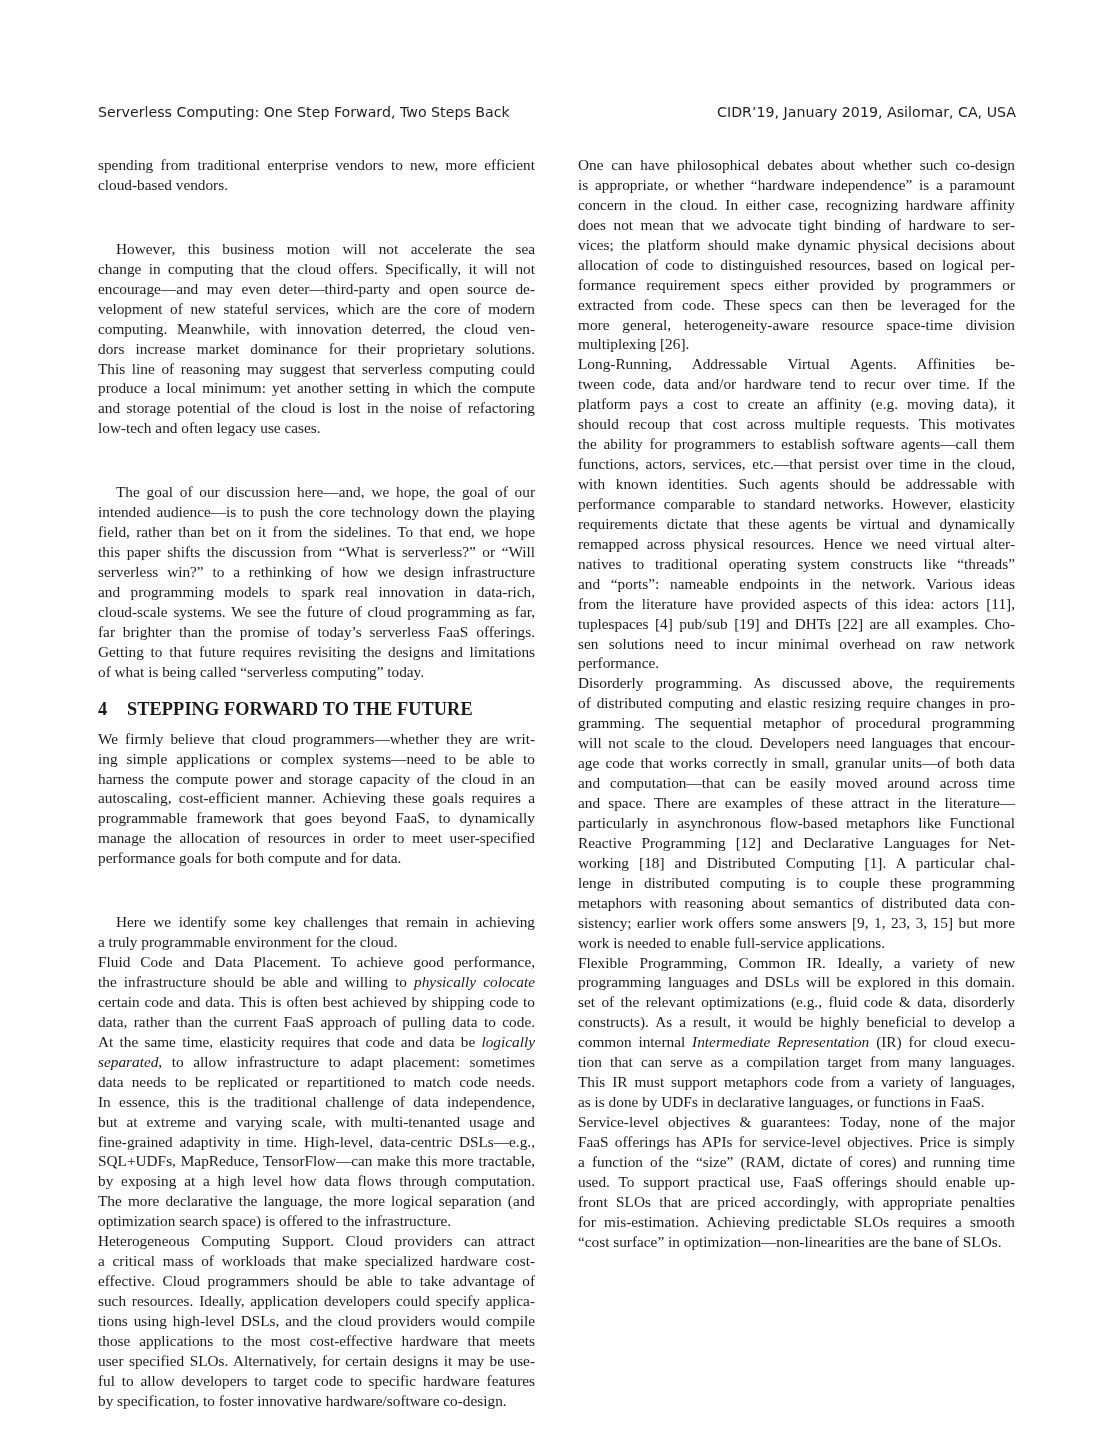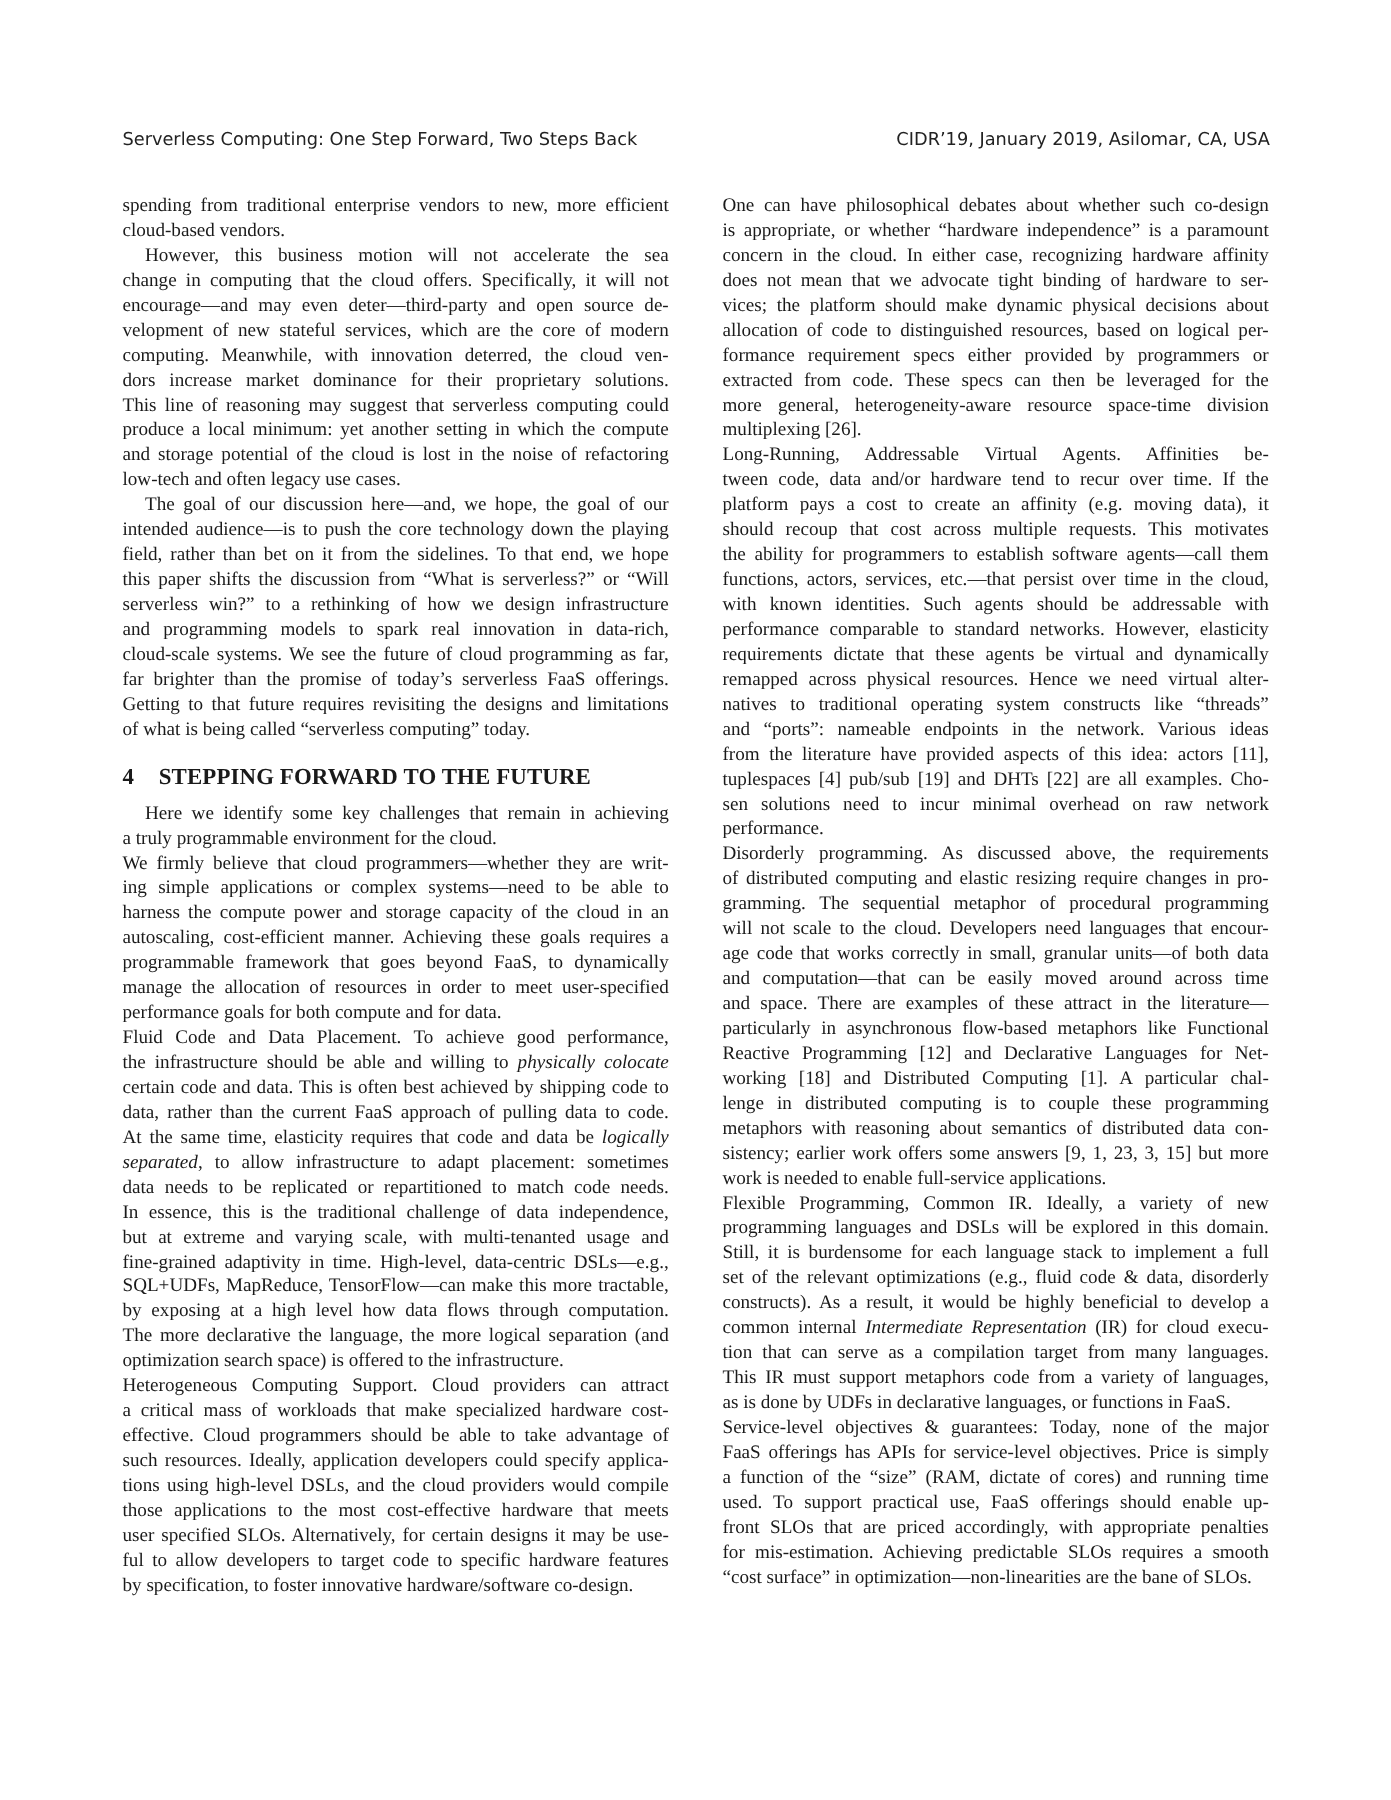--- a/index.html
+++ b/index.html
@@ -7,21 +7,21 @@
   .header { position: absolute; top: 104px; left: 98px; width: 918px; height: 24px;
             font-family: "DejaVu Sans", sans-serif; font-size: 14.2px; color: #222; }
   .header .left { position: absolute; left: 0; top: 0; white-space: nowrap; }
   .header .right { position: absolute; right: 0; top: 0; white-space: nowrap; }
   .col { position: absolute; top: 155px; width: 437px;
          font-family: "Liberation Serif", serif; font-size: 15.3px; line-height: 19.95px; color: #1a1a1a; }
   .col.left { left: 98px; }
   .col.right { left: 578px; }
   .line { display: block; white-space: nowrap; text-align: justify; text-align-last: justify; height: 19.95px; overflow: visible; }
   .line.last { text-align-last: left; }
-  .line.indent { padding-left: 18px; }
+  .line.indent { padding-left: 18px; margin-top: 44px; }
   .runin { font-weight: normal; margin-top: 33px; }
   em { font-style: italic; }
   .section-head { font-family: "Liberation Serif", serif; font-weight: bold; font-size: 18.3px;
                   height: 26px; margin-top: 18px; margin-bottom: 3px; white-space: nowrap; letter-spacing: 0.1px; }
   .section-head .num { display: inline-block; width: 29px; }
 </style>
 </head>
 <body>
 
 <div class="header">
@@ -57,31 +57,31 @@
       <span class="line">far brighter than the promise of today’s serverless FaaS offerings.</span>
       <span class="line">Getting to that future requires revisiting the designs and limitations</span>
       <span class="line last">of what is being called “serverless computing” today.</span>
     </div>
 
   <div class="section-head">
     <span class="num">4</span><span>STEPPING FORWARD TO THE FUTURE</span>
   </div>
 
   <div>
-      <span class="line indent">Here we identify some key challenges that remain in achieving</span>
-      <span class="line last">a truly programmable environment for the cloud.</span>
-    </div>
-  <div>
       <span class="line">We firmly believe that cloud programmers—whether they are writ-</span>
       <span class="line">ing simple applications or complex systems—need to be able to</span>
       <span class="line">harness the compute power and storage capacity of the cloud in an</span>
       <span class="line">autoscaling, cost-efficient manner. Achieving these goals requires a</span>
       <span class="line">programmable framework that goes beyond FaaS, to dynamically</span>
       <span class="line">manage the allocation of resources in order to meet user-specified</span>
       <span class="line last">performance goals for both compute and for data.</span>
+    </div>
+  <div>
+      <span class="line indent">Here we identify some key challenges that remain in achieving</span>
+      <span class="line last">a truly programmable environment for the cloud.</span>
     </div>
 
   <div>
     <span class="line"><span class="runin">Fluid Code and Data Placement.</span><span> To achieve good performance,</span></span>
     <span class="line"><span>the infrastructure should be able and willing to </span><em>physically colocate</em></span>
     <span class="line">certain code and data. This is often best achieved by shipping code to</span>
     <span class="line">data, rather than the current FaaS approach of pulling data to code.</span>
     <span class="line"><span>At the same time, elasticity requires that code and data be </span><em>logically</em></span>
     <span class="line"><em>separated</em><span>, to allow infrastructure to adapt placement: sometimes</span></span>
     <div>
@@ -161,21 +161,20 @@
         <span class="line">lenge in distributed computing is to couple these programming</span>
         <span class="line">metaphors with reasoning about semantics of distributed data con-</span>
         <span class="line">sistency; earlier work offers some answers [9, 1, 23, 3, 15] but more</span>
         <span class="line last">work is needed to enable full-service applications.</span>
       </div>
   </div>
 
   <div>
     <span class="line"><span class="runin">Flexible Programming, Common IR.</span><span> Ideally, a variety of new</span></span>
     <span class="line">programming languages and DSLs will be explored in this domain.</span>
-    <span class="line">Still, it is burdensome for each language stack to implement a full</span>
     <span class="line">set of the relevant optimizations (e.g., fluid code &amp; data, disorderly</span>
     <span class="line">constructs). As a result, it would be highly beneficial to develop a</span>
     <span class="line"><span>common internal </span><em>Intermediate Representation</em><span> (IR) for cloud execu-</span></span>
     <div>
         <span class="line">tion that can serve as a compilation target from many languages.</span>
         <span class="line">This IR must support metaphors code from a variety of languages,</span>
         <span class="line last">as is done by UDFs in declarative languages, or functions in FaaS.</span>
       </div>
   </div>
 

